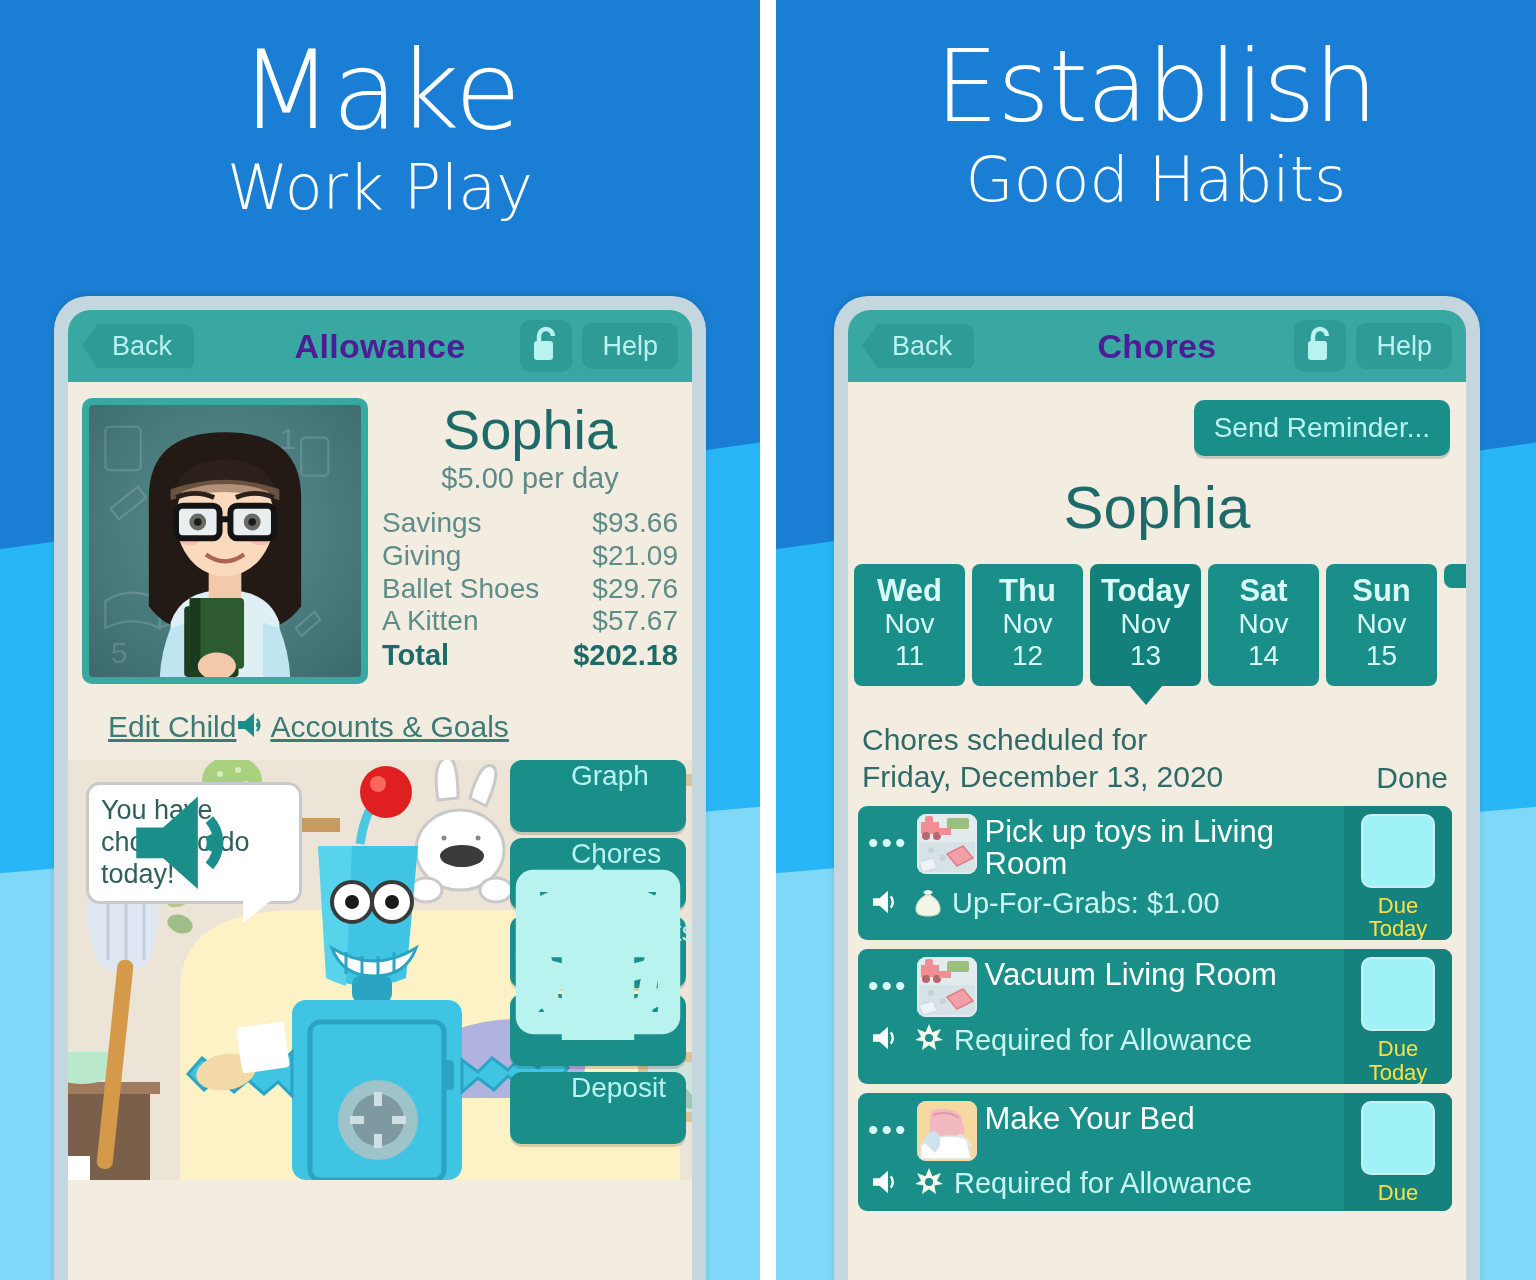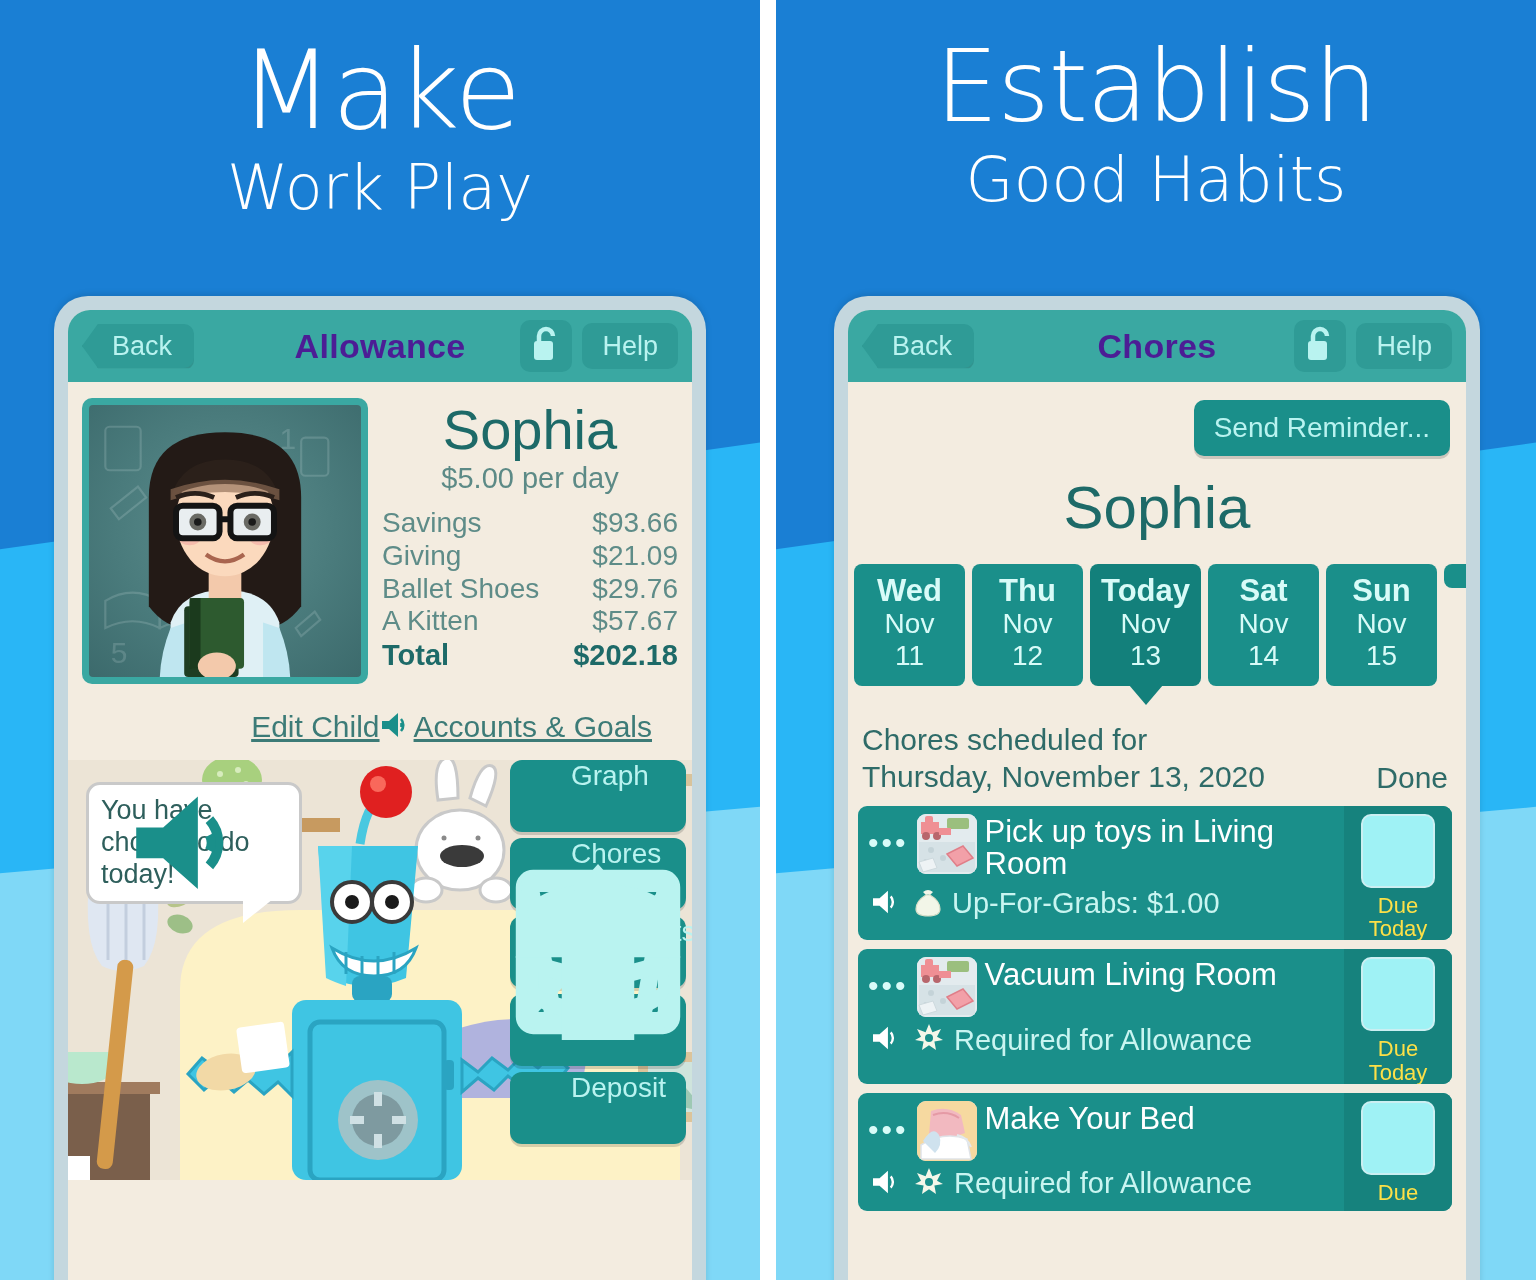--- a/index.html
+++ b/index.html
@@ -84,21 +84,21 @@
 
   .allow-info { flex: 1; padding-top: 4px; min-width: 0; }
   .child-name { font-size: 56px; color: #1d6a68; text-align: center; line-height: 1; font-weight: 400; }
   .per-day { font-size: 29px; color: #5c8a86; text-align: center; margin-top: 4px; }
   .acct-table { margin-top: 12px; font-size: 28px; color: #5e8c88; }
   .acct-row { display: flex; justify-content: space-between; line-height: 1.17; }
   .acct-row.total { color: #1d6a68; font-weight: bold; font-size: 29px; margin-top: 1px; }
   .acct-row .amt { font-variant-numeric: tabular-nums; }
 
   .links-row {
-    display: flex; align-items: center; justify-content: flex-end;
+    display: flex; align-items: center; justify-content: flex-start;
     padding: 26px 40px 0 40px;
   }
   .link-txt { font-size: 30px; color: #3c7b77; text-decoration: underline; }
 
   
   .scene { position: relative; height: 420px; margin-top: 16px; }
   .scene svg { position: absolute; inset: 0; width: 100%; height: 100%; }
   .bubble {
     position: absolute; left: 18px; top: 22px; width: 216px; background: #fff;
     border: 3px solid #c9c9c9; border-radius: 14px; padding: 10px 12px;
@@ -528,21 +528,21 @@
               <div class="dw">Sun</div>
               <div class="dm">Nov</div>
               <div class="dd">15</div>
             </div>
             <div class="date-tab clipped"></div>
           </div>
 
           <div class="sched-head">
             <div class="lines">
               <div>Chores scheduled for</div>
-              <div>Thursday, November 13, 2020</div>
+              <div>Friday, December 13, 2020</div>
             </div>
             <div class="done">Done</div>
           </div>
 
           <div class="chore-list">
 
             <div class="chore-row">
               <div class="chore-main">
                 <div class="chore-line1">
                   <span class="dots">•••</span>

